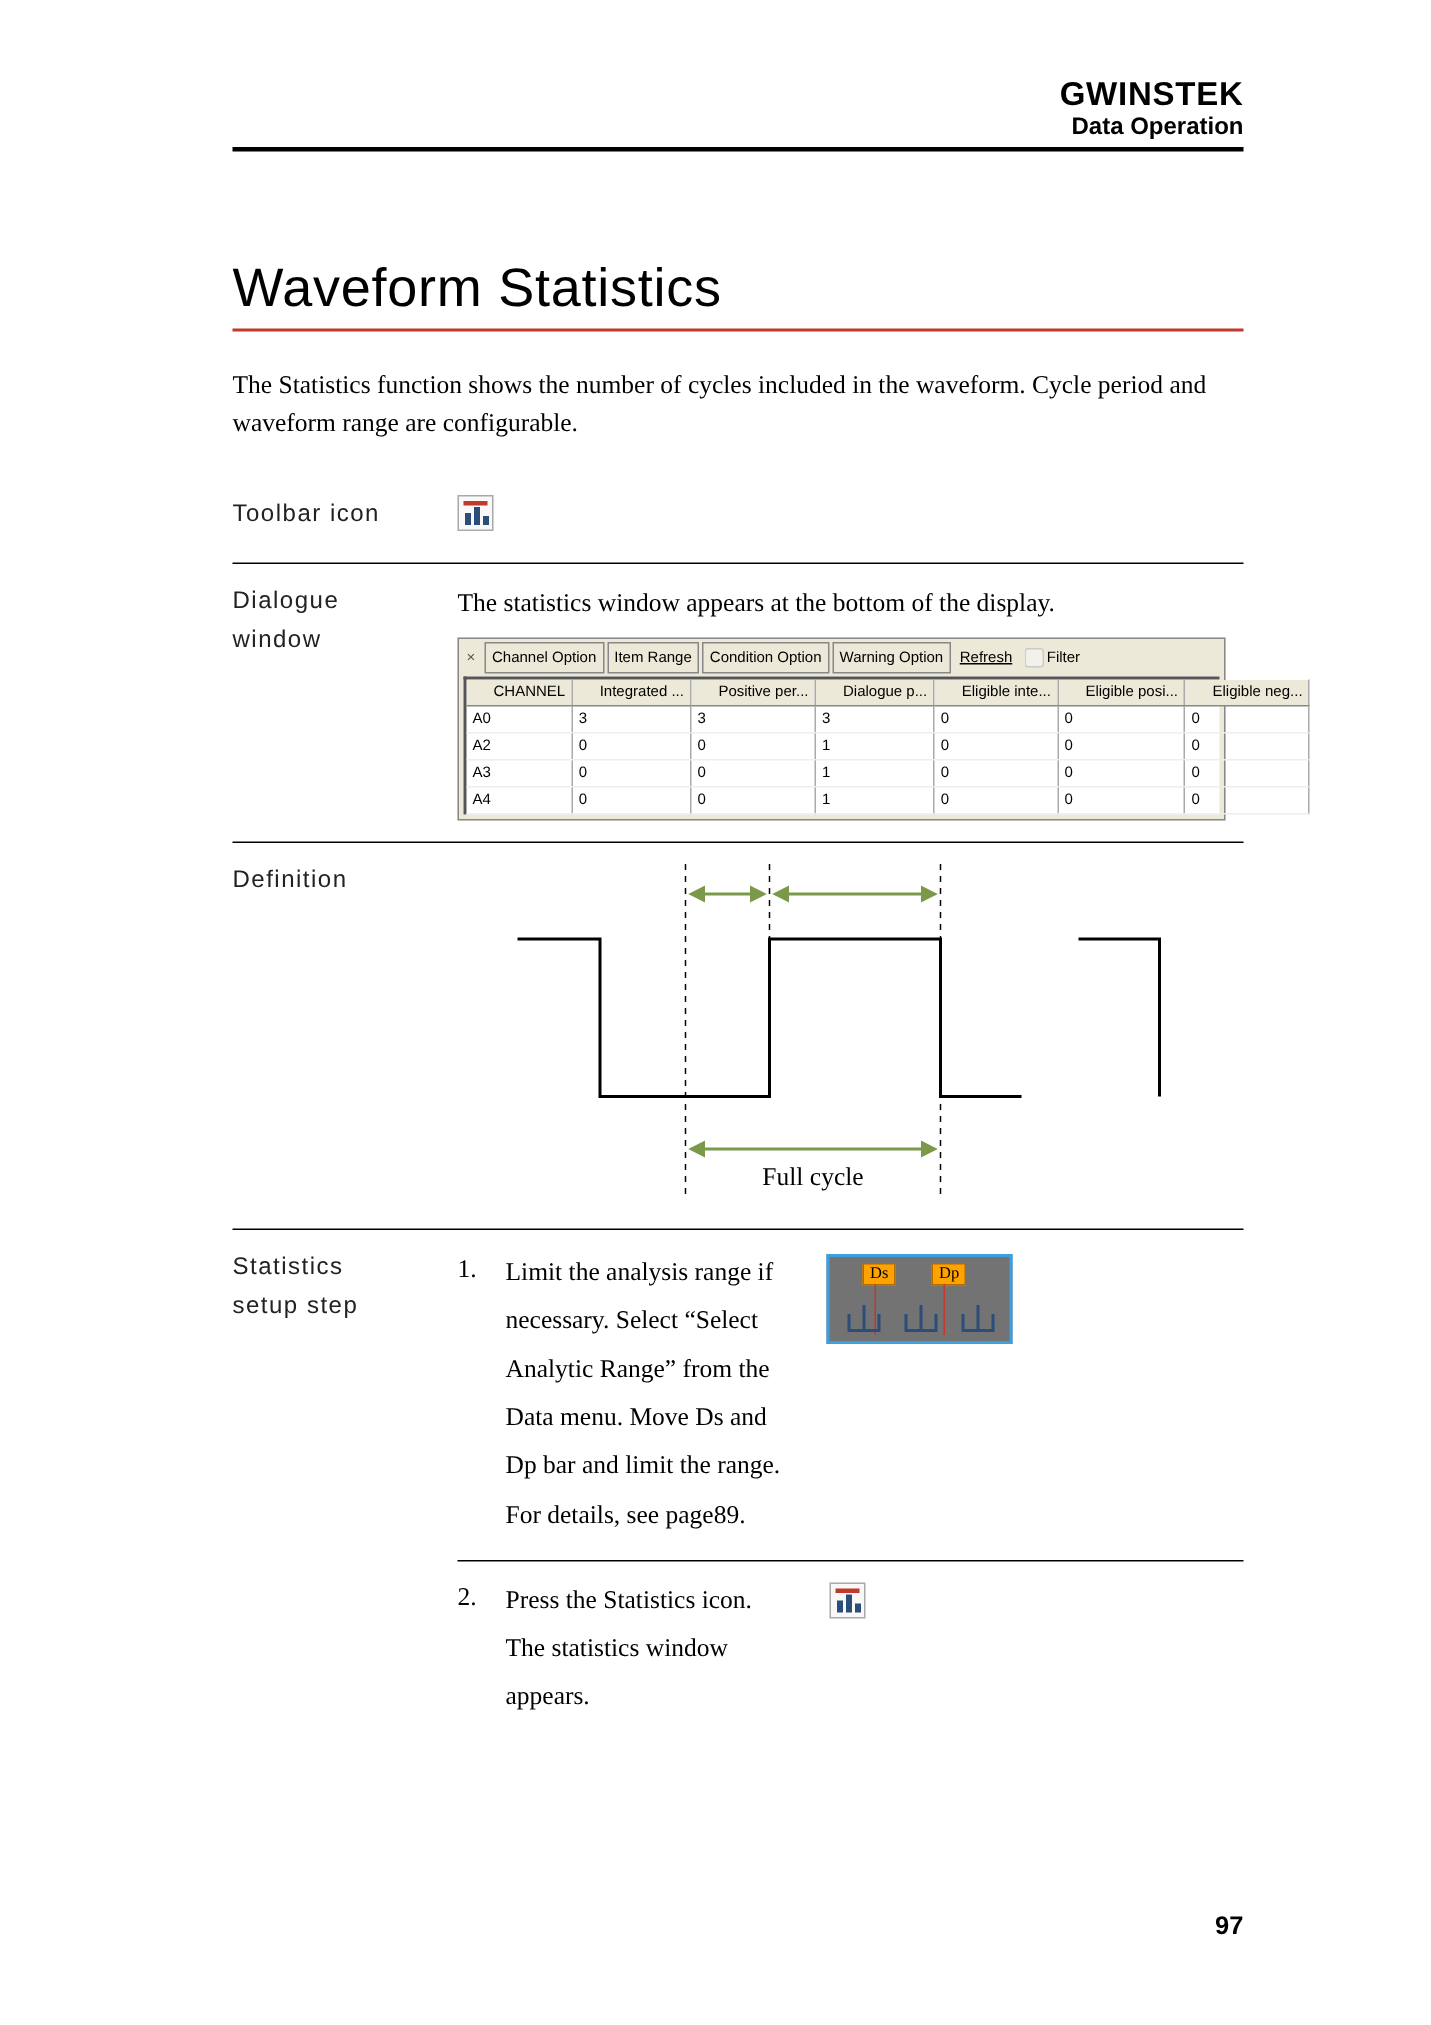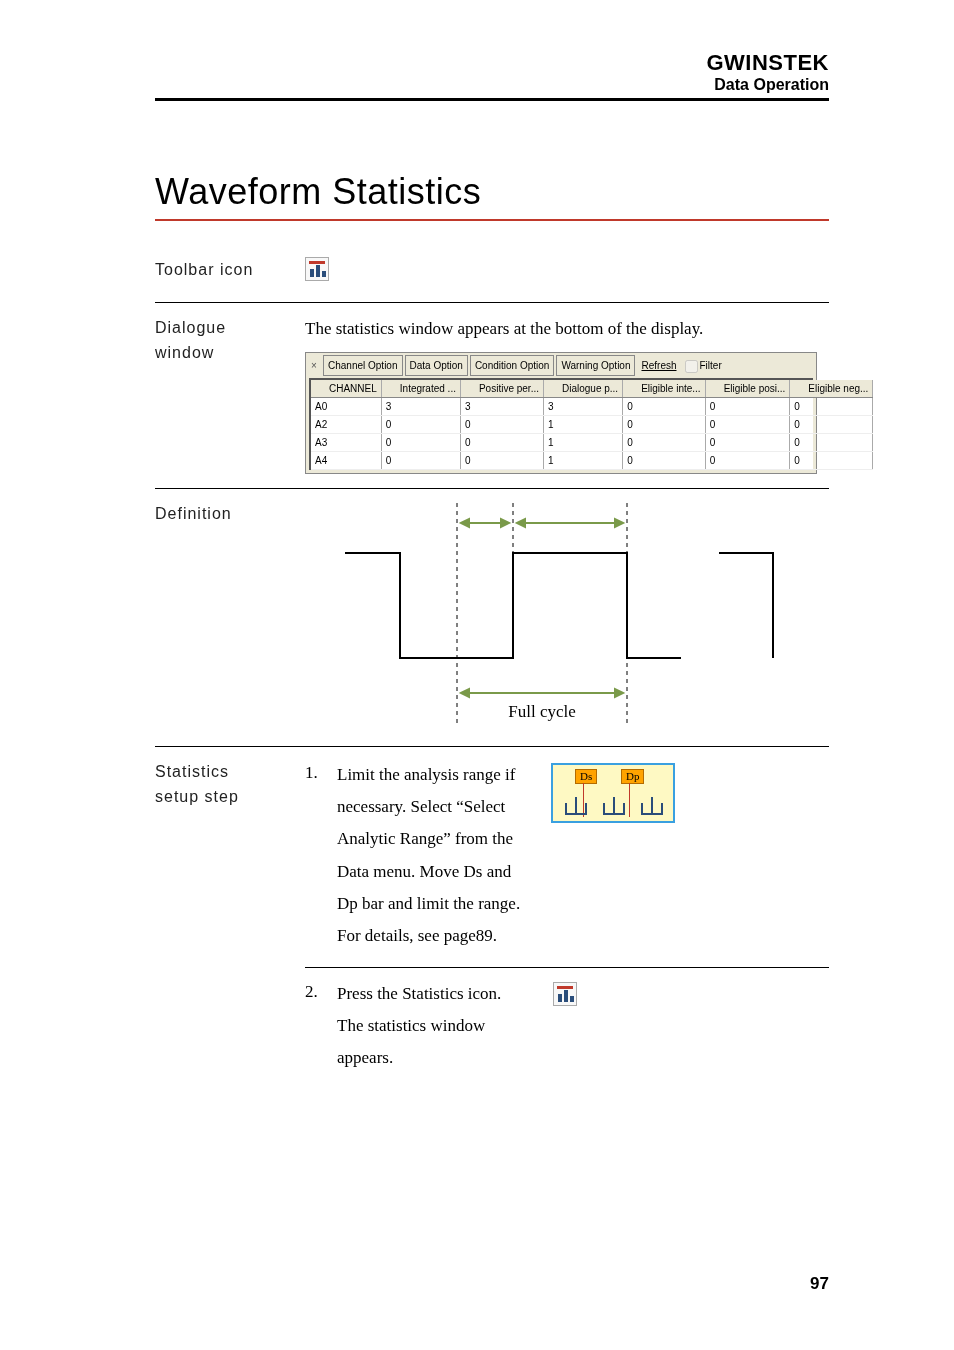--- a/index.html
+++ b/index.html
@@ -133,21 +133,21 @@
 
   
   .def-wrap { width:500px; position:relative; }
   .def-labels { text-align:center; font-size:17px; padding-left:30px;}
   .def-labels span{ display:inline-block; }
   .def-svg { display:block; margin-top:2px;}
   
   
   .dsdp {
     border:2px solid #3aa0e0;
-    width:120px; height:56px; background:#fef9c3;
+    width:120px; height:56px; background:#737373;
     position:relative; margin-left:10px;
   }
   .dsdp .tag{
     position:absolute; top:4px; font:11px Tahoma; color:#000;
     background:#ffa300; border:1px solid #b36b00; padding:0 4px; line-height:13px;
   }
   .dsdp .ds{ left:22px;}
   .dsdp .dp{ left:68px;}
   .dsdp .tagline{ position:absolute; top:18px; width:1px; height:34px; background:#c0392b;}
   .dsdp .tl1{ left:30px;} .dsdp .tl2{ left:76px;}
@@ -175,20 +175,21 @@
 
 <div class="page">
   <div class="header">
     <div class="logo">GWINSTEK</div>
     <div class="header-right">Data Operation</div>
   </div>
 
   <h1 class="title">Waveform Statistics</h1>
   <hr class="title-rule">
 
+  <p class="intro">The Statistics function shows the number of cycles included in the waveform. Cycle period and waveform range are configurable.</p>
 
   <div class="row icon-row">
     <div class="label-col">Toolbar icon</div>
     <div class="content-col">
       <span class="tb-icon">
         <span class="bar b1"></span><span class="bar b2"></span><span class="bar b3"></span>
       </span>
     </div>
   </div>
 
@@ -196,21 +197,21 @@
     <div class="label-col">
       <div>Dialogue</div>
       <div>window</div>
     </div>
     <div class="content-col">
       <div>The statistics window appears at the bottom of the display.</div>
       <div class="stat-window">
         <div class="stat-top">
           <span class="close">×</span>
           <span class="btn">Channel Option</span>
-          <span class="btn">Data Option</span>
+          <span class="btn">Item Range</span>
           <span class="btn">Condition Option</span>
           <span class="btn">Warning Option</span>
           <span class="refresh">Refresh</span>
           <span class="chk"><input type="checkbox" disabled="" style=""><span>Filter</span></span>
         </div>
         <div class="stat-grid">
           <table>
             <thead>
                 <tr id="stat-head">
                   <th style="width: 62px;">CHANNEL</th>

